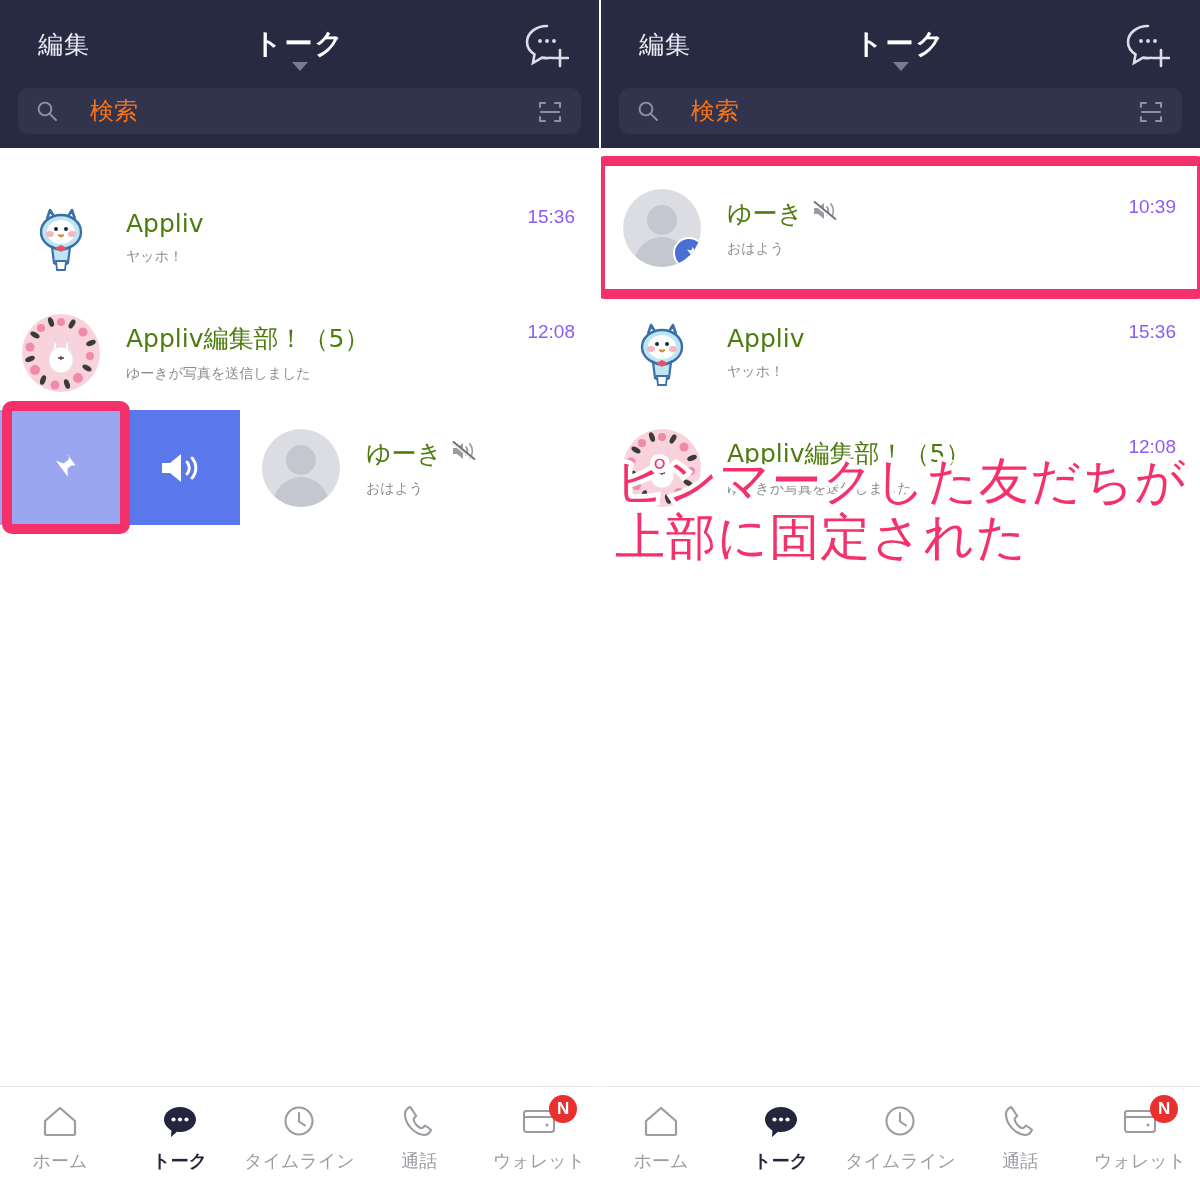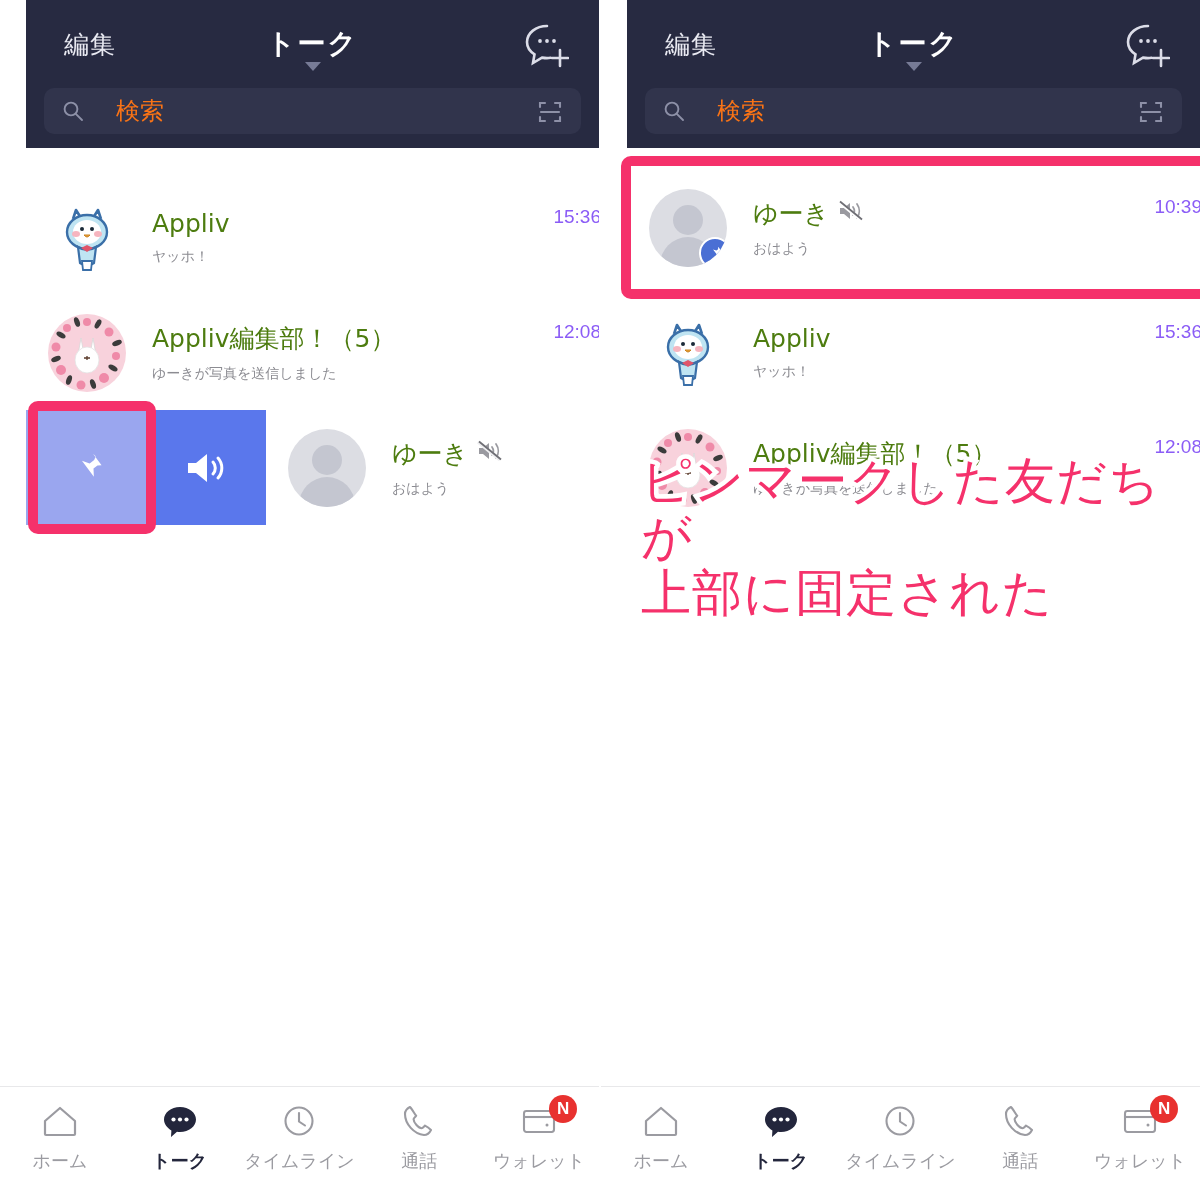--- a/index.html
+++ b/index.html
@@ -9,21 +9,20 @@
     background:#ffffff;
     font-family:"Liberation Sans", "DejaVu Sans", sans-serif;
     overflow:hidden;
   }
   .screens { display:flex; width:1200px; height:1185px; position:relative; }
   .panel {
     width:599px; height:1185px;
     background:#ffffff;
     position:relative;
     overflow:hidden;
-    padding-left:26px;
   }
   .divider {
     width:2px; height:1185px; background:#ffffff; position:relative; z-index:40;
   }
 
   
   .header {
     height:88px; background:#272a41;
     position:relative;
   }

